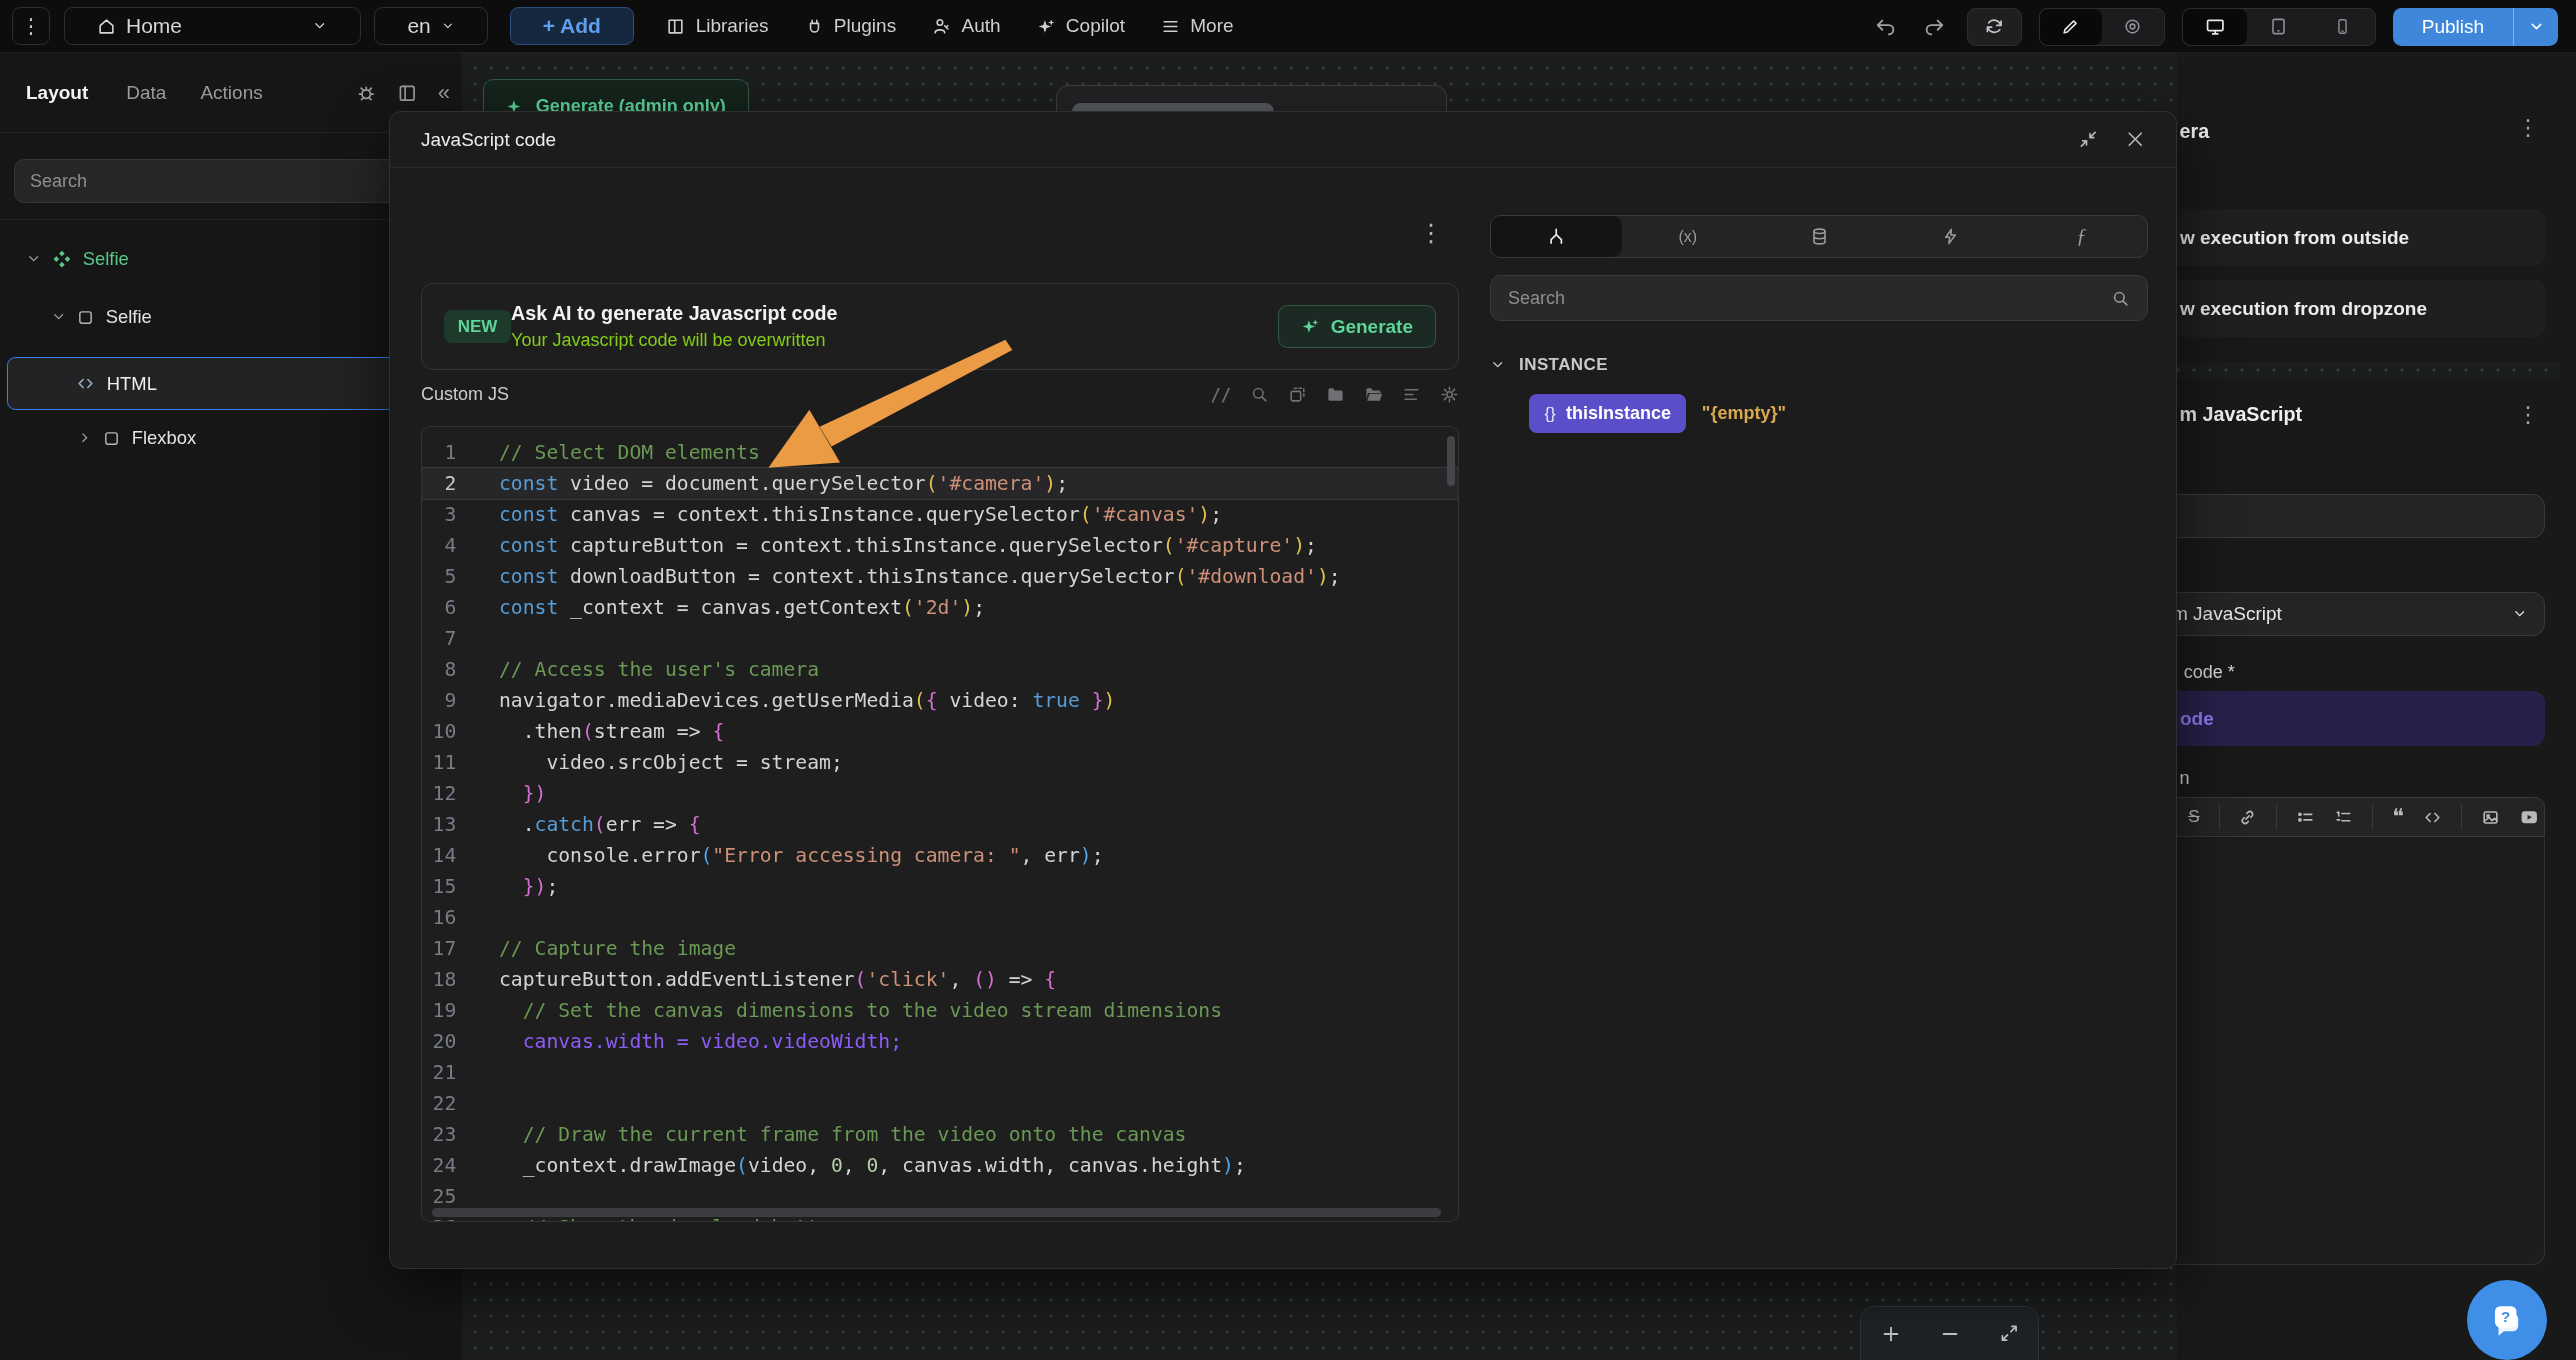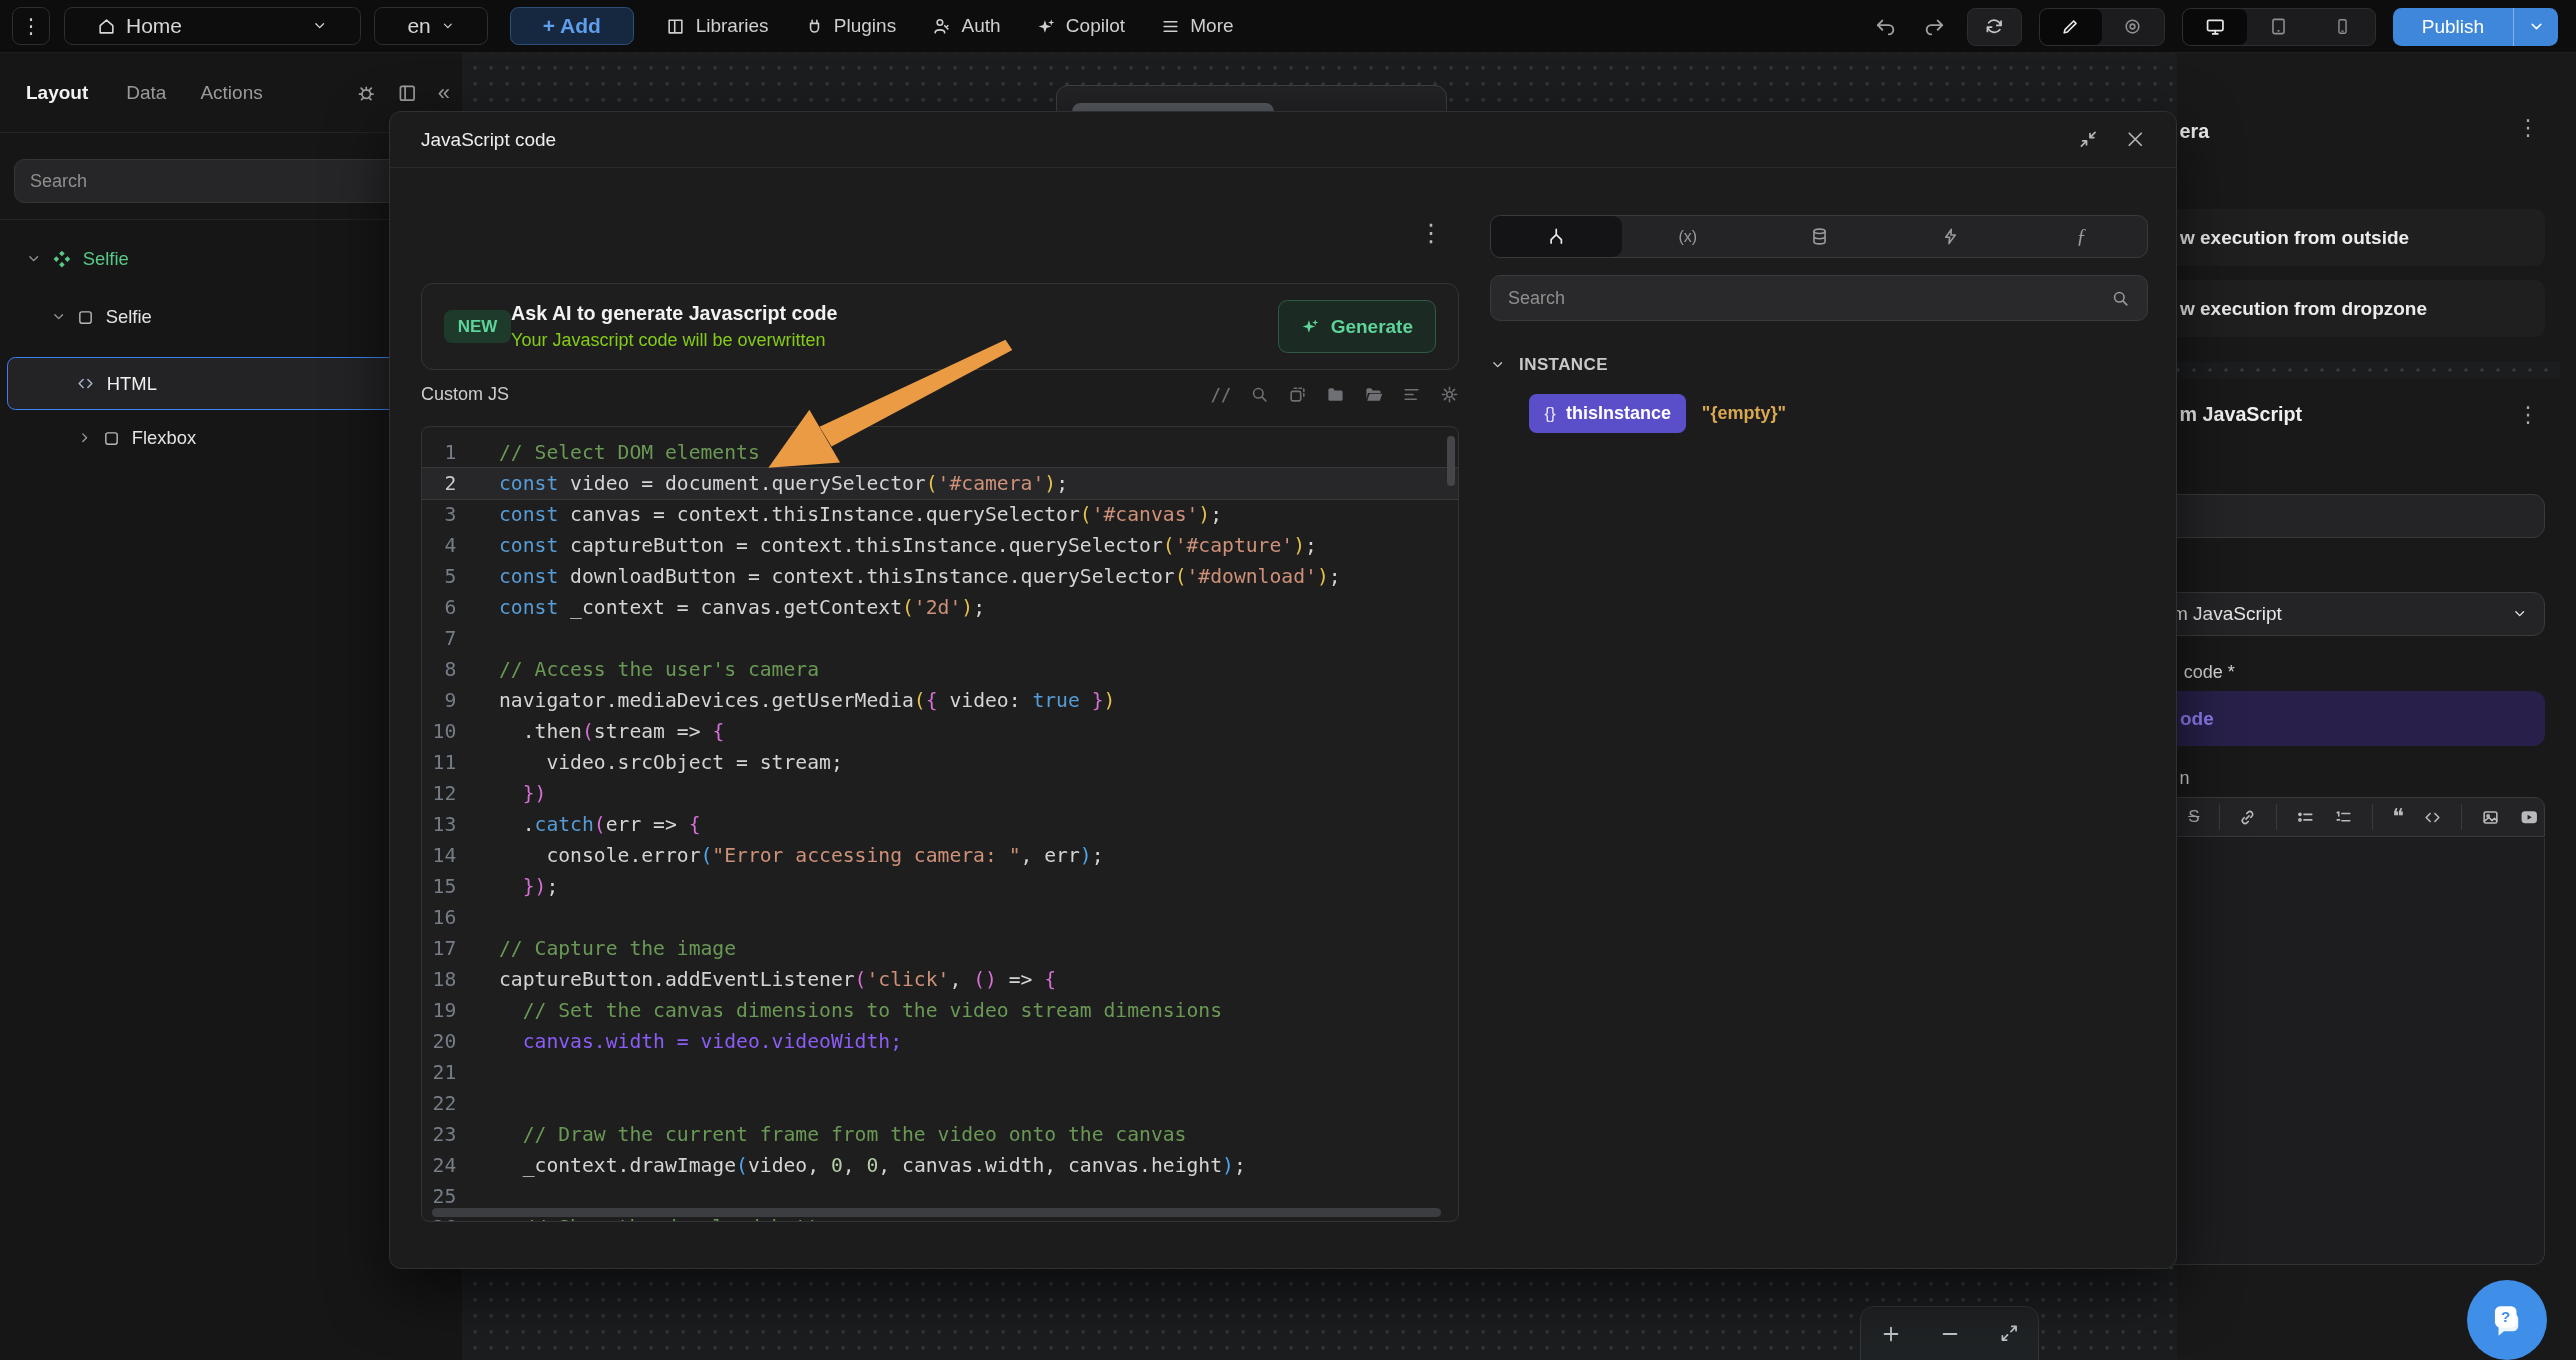--- a/index.html
+++ b/index.html
@@ -74,21 +74,21 @@
   #modal { position:absolute; left:389px; top:111px; width:1788px; height:1158px; background:#1c1c1d; border:0.9px solid #303032; border-radius:12px; box-shadow:0 20.5px 60px rgba(0,0,0,.6); z-index:10; }
   .m-header { height:56px; border-bottom:0.9px solid #2a2a2c; display:flex; align-items:center; padding:0 31px; }
   .m-title { font-size:19px; color:#ededed; }
   .m-winicons { margin-left:auto; display:flex; gap:26px; color:#b5b5b5; }
   .m-kebab { position:absolute; left:1022px; top:104px; width:38px; height:34px; display:flex; align-items:center; justify-content:center; color:#b5b5b5; font-size:24px; }
   .ai-banner { position:absolute; left:31px; top:171px; width:1038px; height:87px; background:#1e1e1f; border:1.3px solid #343435; border-radius:12px; display:flex; align-items:center; padding:0 22px; }
   .ai-badge { background:#1d3a2b; color:#5ed39a; font-weight:bold; font-size:17px; padding:6.8px 13.7px; border-radius:7.7px; }
   .ai-texts { }
   .ai-title { font-size:19.7px; font-weight:bold; color:#f2f2f2; }
   .ai-sub { font-size:18px; color:#84cc16; margin-top:5.1px; }
-  .ai-gen { margin-left:auto; height:53px; padding:0 22px; display:flex; align-items:center; gap:10.3px; background:#1b2a22; border:1.3px solid #2f5a43; border-radius:9.4px; color:#5ed39a; font-weight:bold; font-size:19px; }
+  .ai-gen { margin-left:auto; height:43px; padding:0 22px; display:flex; align-items:center; gap:10.3px; background:#1b2a22; border:1.3px solid #2f5a43; border-radius:9.4px; color:#5ed39a; font-weight:bold; font-size:19px; }
   .cjs-row { position:absolute; left:31px; top:272px; width:1038px; display:flex; align-items:center; }
   .cjs-label { font-size:18px; color:#cdcdcd; }
   .cjs-icons { margin-left:auto; display:flex; align-items:center; gap:19px; color:#6f7073; font-size:17px; font-weight:bold; }
   .editor { position:absolute; left:31px; top:314px; width:1038px; height:796px; background:#1e1e1e; border:0.9px solid #343436; border-radius:8.5px; overflow:hidden; font-family:"DejaVu Sans Mono", monospace; font-size:19.7px; }
   #code-lines { padding-top:10.3px; }
   .cl { display:flex; height:31px; line-height:31px; white-space:pre; }
   .cl .ln { width:48px; text-align:right; padding-right:13.7px; color:#767d87; flex:none; }
   .cl .lc { padding-left:29px; }
   .cl.active { background:#27272a; box-shadow:0 -0.9px 0 #3c3c40, 0 0.9px 0 #3c3c40; }
   .cl.active .ln { color:#c8c8c8; }
@@ -252,20 +252,28 @@
       <span class="chev">
           <svg class="ic" width="17" height="17" viewBox="0 0 24 24">
             <path d="M6 9 L12 15 L18 9"></path>
           </svg>
         </span>
     </div>
   </div>
 </div>
 
 <div id="canvas">
+  <div class="frag-generate">
+    <span>
+        <svg width="19" height="19" viewBox="0 0 24 24" fill="#5ed39a">
+          <path d="M10 4 L12 10 L18 12 L12 14 L10 20 L8 14 L2 12 L8 10 Z"></path>
+        </svg>
+      </span>
+    <span>Generate (admin only)</span>
+  </div>
   <div class="frag-box">
       <div class="inner"></div>
     </div>
   <div class="zoom-ctrl">
     <span>
         <svg class="ic" width="22" height="22" viewBox="0 0 24 24">
           <path d="M5 12 H19 M12 5 V19"></path>
         </svg>
       </span>
     <span>

